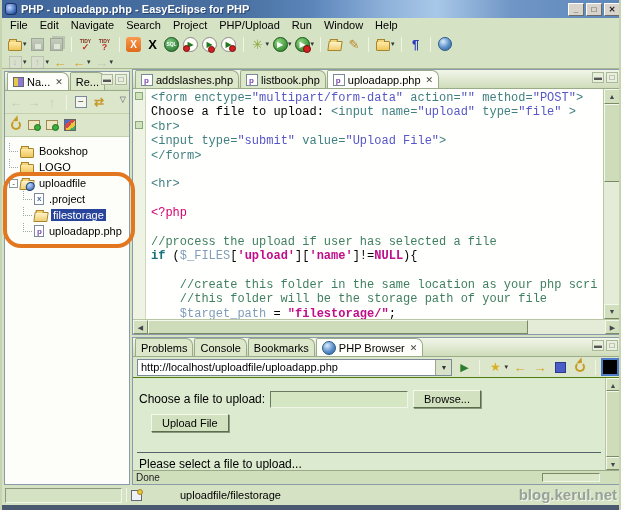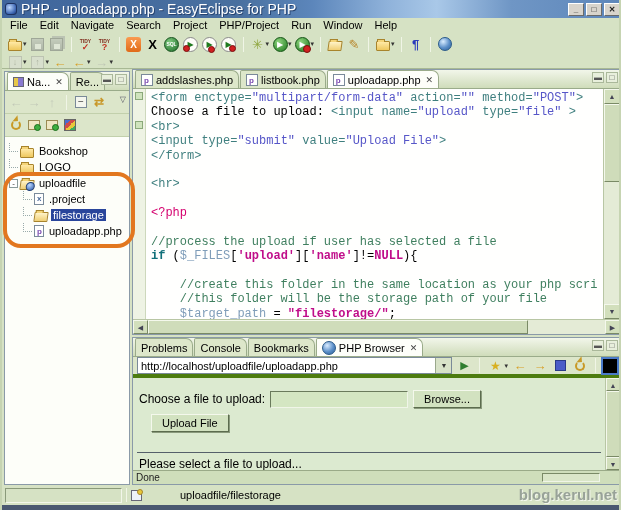--- a/index.html
+++ b/index.html
@@ -6,21 +6,21 @@
   html,body { width:621px; height:510px; font-family:"Liberation Sans",sans-serif; }
   .window { position:relative; width:621px; height:510px; background:#d6e2c4; overflow:hidden;
             border-left:2px solid #c6d4b2; border-right:2px solid #c6d4b2; }
 
   
   .titlebar { position:absolute; left:0; top:0; width:621px; height:18px;
     background:linear-gradient(90deg,#40669d 0%,#49709f 38%,#5c86bb 50%,#8fb2da 62%,#a9c8e8 70%,#6f96c5 82%,#5d86ba 100%);
     display:flex; align-items:center; padding:0 3px; }
   .app-icon { width:12px; height:12px; border-radius:3px; margin-right:4px;
     background:radial-gradient(circle at 35% 35%, #bcd8ff, #3a63b0 70%, #20366a); border:1px solid #1d3260; }
-  .titletext { color:#fff; font-size:14px; font-weight:normal; text-shadow:1px 1px 0 #27436f; flex:1; white-space:nowrap; overflow:hidden; }
+  .titletext { color:#fff; font-size:11px; font-weight:bold; text-shadow:1px 1px 0 #27436f; flex:1; white-space:nowrap; overflow:hidden; }
   .winbtns { display:flex; gap:2px; }
   .winbtn { width:16px; height:13px; background:#d8d4cc; border:1px solid; border-color:#fff #6a6a6a #6a6a6a #fff;
     font-size:8px; line-height:11px; text-align:center; color:#222; font-weight:bold; }
 
   
   .menubar { position:absolute; left:0; top:18px; width:621px; height:15px; display:flex; align-items:center;
     font-size:11px; background:#d6e2c4; padding-left:2px; }
   .menu-item { padding:0 6px; height:15px; line-height:15px; color:#000; }
 
   
@@ -139,21 +139,21 @@
   .sbtn { height:15px; background:#d2dfbc; border:1px solid; border-color:#f4f8ec #7a8a66 #7a8a66 #f4f8ec; font-size:7px; color:#445; text-align:center; line-height:13px; }
   .sthumb { background:#cfdcba; border:1px solid; border-color:#f4f8ec #7a8a66 #7a8a66 #f4f8ec; }
   .vscroll .sthumb { height:78px; margin:0; }
   .vspacer { flex:1; }
   .hscroll { position:absolute; left:0; right:0; bottom:0; height:15px; background:#e4ebd6; border-top:1px solid #b8c6a4; display:flex; }
   .hscroll .sbtn { width:15px; height:14px; }
   .hscroll .sthumb { width:380px; }
 
   
   .bottom-panel { left:130px; top:337px; width:489px; height:148px; }
-  .addressbar { height:21px; background:#dce6ca; border-bottom:4px solid #4d7c0f; display:flex; align-items:center; padding-left:4px; gap:3px; }
+  .addressbar { height:21px; background:#dce6ca; border-bottom:1px solid #4d7c0f; display:flex; align-items:center; padding-left:4px; gap:3px; }
   .urlcombo { display:flex; width:318px; height:17px; border:1px solid #7a8a98; background:#fff; }
   .urlinput { flex:1; border:none; outline:none; font-size:11px; padding:0 3px; font-family:"Liberation Sans",sans-serif; background:#fff; color:#000; }
   .urldrop { width:16px; background:#d8e2c8; border-left:1px solid #9aa88c; font-size:7px; text-align:center; line-height:15px; color:#333; }
   .browser { position:absolute; left:0; top:40px; right:0; bottom:14px; background:#dcead0; overflow:hidden; }
   .bcontent { position:absolute; left:0; top:0; right:15px; bottom:0; }
   .formrow { position:absolute; left:6px; top:12px; display:flex; align-items:center; gap:5px; font-size:12px; color:#000; }
   .fileinput { width:138px; height:17px; background:#d4e6c2; border:1px solid; border-color:#6a7a5c #f0f5e8 #f0f5e8 #6a7a5c; }
   .btn3d { font-size:11px; font-family:"Liberation Sans",sans-serif; background:#d2e2c0; color:#000;
     border:1px solid; border-color:#f4f8ec #5c6c4e #5c6c4e #f4f8ec; box-shadow:1px 1px 0 #8a9a7c; padding:1px 10px; height:18px; }
   .uploadbtn { position:absolute; left:18px; top:36px; }
@@ -191,21 +191,21 @@
       <span class="winbtn">✕</span>
     </span>
   </div>
 
   <div class="menubar" id="menubar">
       <span class="menu-item">File</span>
       <span class="menu-item">Edit</span>
       <span class="menu-item">Navigate</span>
       <span class="menu-item">Search</span>
       <span class="menu-item">Project</span>
-      <span class="menu-item">PHP/Project</span>
+      <span class="menu-item">PHP/Upload</span>
       <span class="menu-item">Run</span>
       <span class="menu-item">Window</span>
       <span class="menu-item">Help</span>
     </div>
 
   <div class="toolbar">
     <div class="tb-row" id="tbrow1">
         <button class="tbi">
           <span class="g gfold"></span>
         </button>

